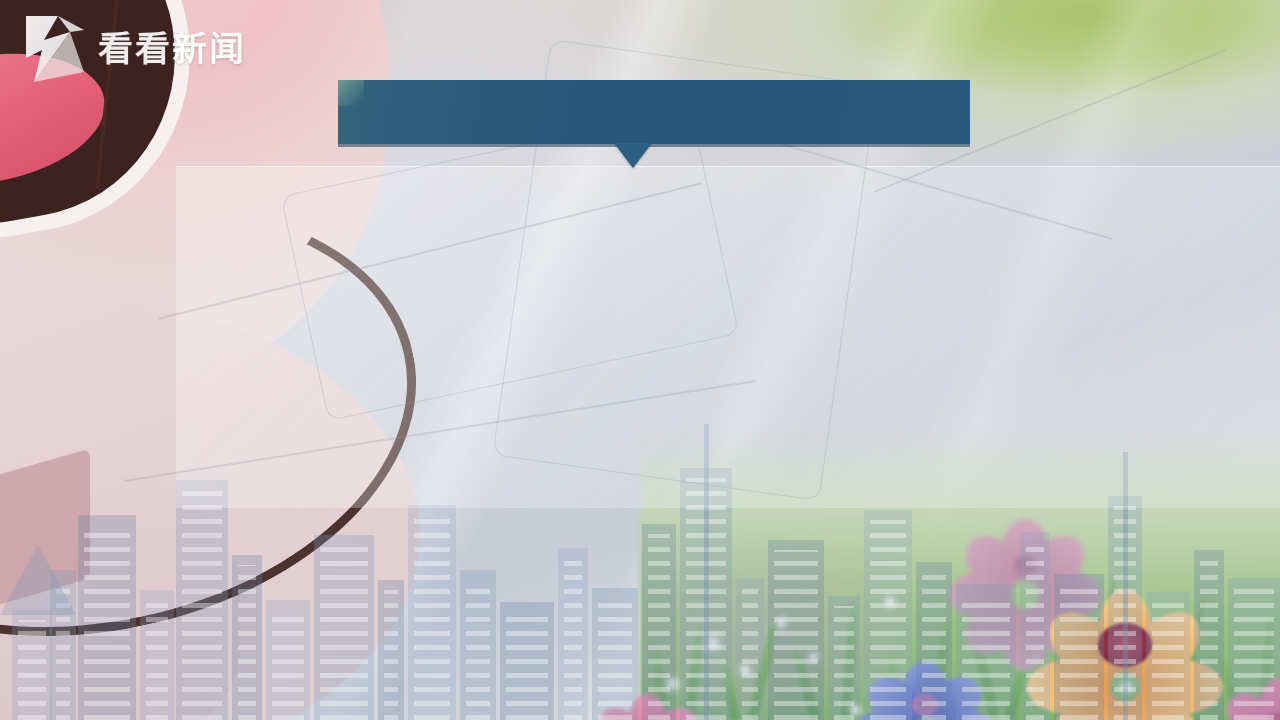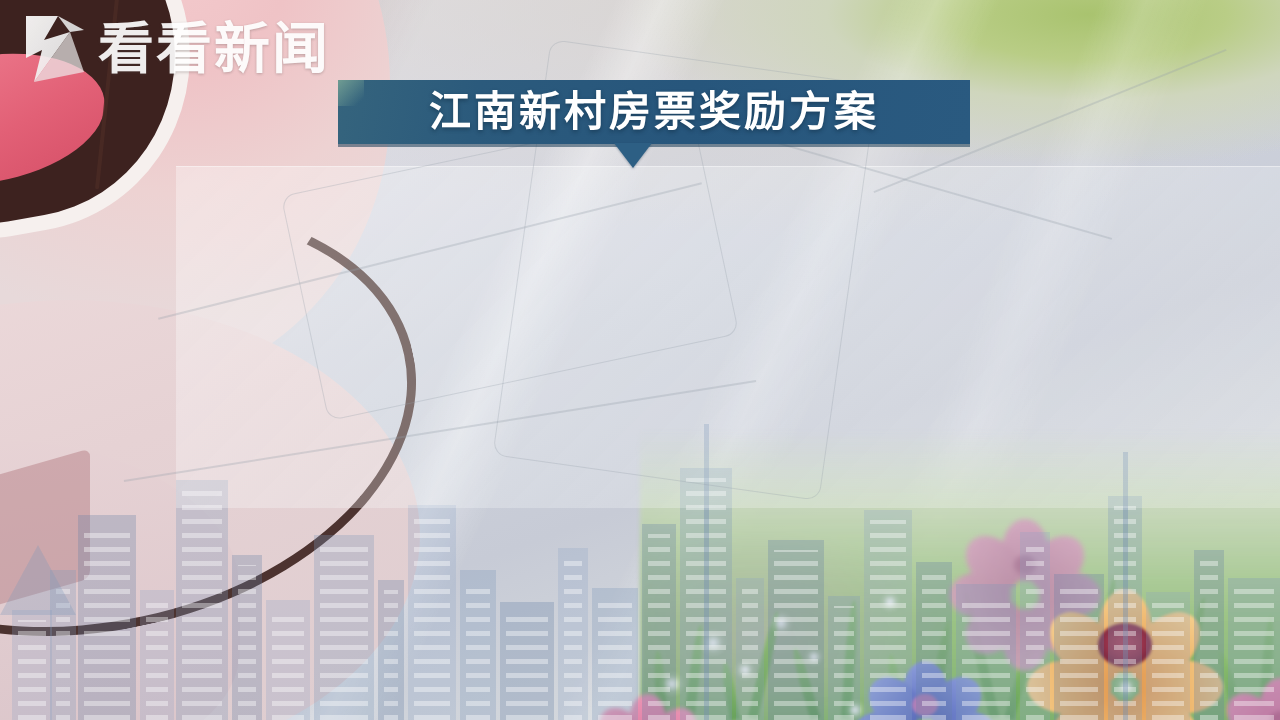--- a/index.html
+++ b/index.html
@@ -193,21 +193,21 @@
   }
 
   
   .logo {
     position:absolute; left:22px; top:16px; height:66px;
     display:flex; align-items:center; gap:10px;
     opacity:.92;
   }
   .logo-mark { width:66px; height:70px; flex:0 0 auto; }
   .logo-text {
-    font-size:56px; font-weight:700; color:#ffffff; letter-spacing:2px;
+    font-size:35px; font-weight:700; color:#ffffff; letter-spacing:2px;
     font-family:"DejaVu Sans","Liberation Sans",sans-serif;
     text-shadow:0 1px 3px rgba(80,70,70,.35);
     line-height:1;
   }
 
   
   .banner {
     position:absolute; left:338px; top:80px; width:632px; height:64px;
     background:linear-gradient(100deg,#35647d 0%, #2b5a7c 22%, #27567c 55%, #2a5a80 100%);
     box-shadow:0 3px 0 rgba(28,62,88,.55);
@@ -459,18 +459,17 @@
       </defs>
       <path d="M4 2 L36 2 L22 26 L48 18 L12 68 L20 36 L4 44 Z" fill="url(#lgw)"></path>
       <path d="M36 2 L62 16 L48 18 Z" fill="#e2e2e2"></path>
       <path d="M48 18 L62 58 L12 68 Z" fill="#ededed" opacity=".75"></path>
     </svg>
     <span class="logo-text">看看新闻</span>
   </div>
 
   <div class="banner">
     <span class="banner-corner"></span>
-    <span class="banner-title">江南新村房票奖励方案</span>
   </div>
   <div class="banner-notch"></div>
 
 
 </div>
 
 </body></html>

